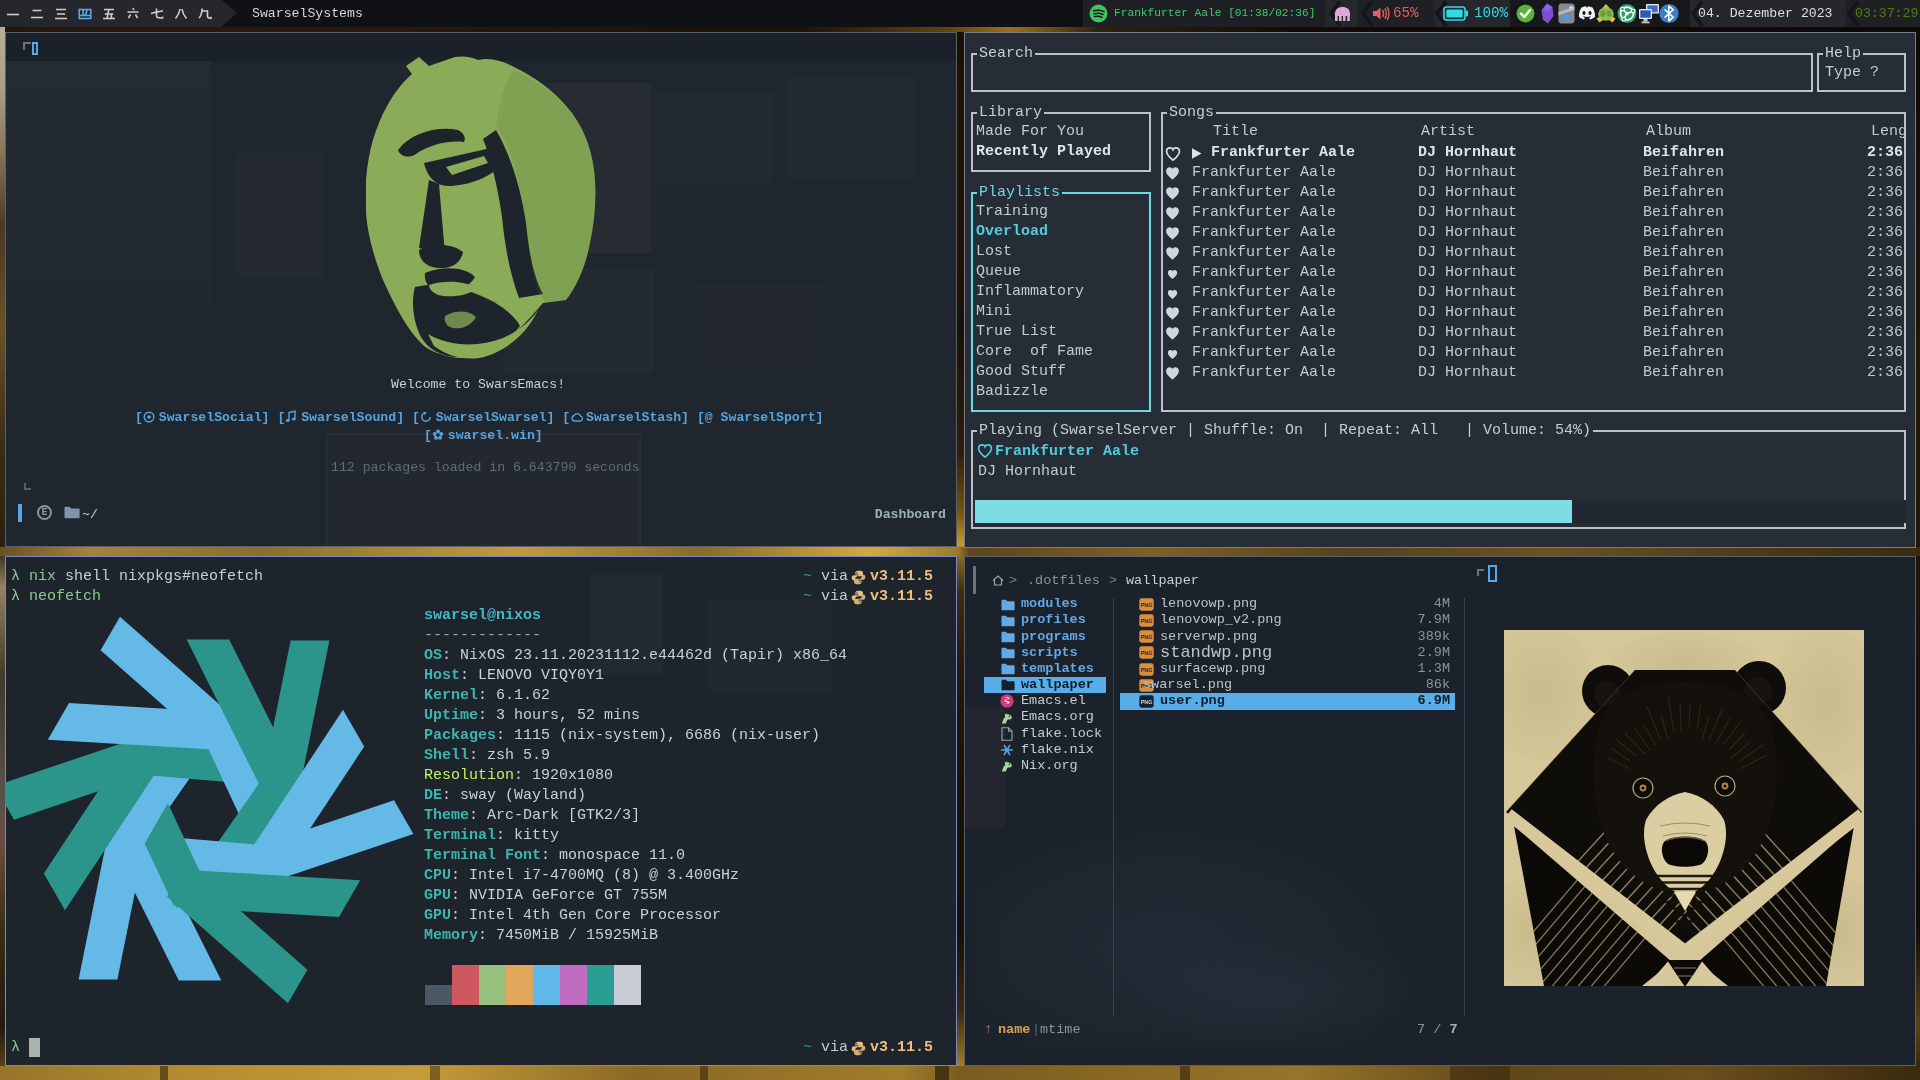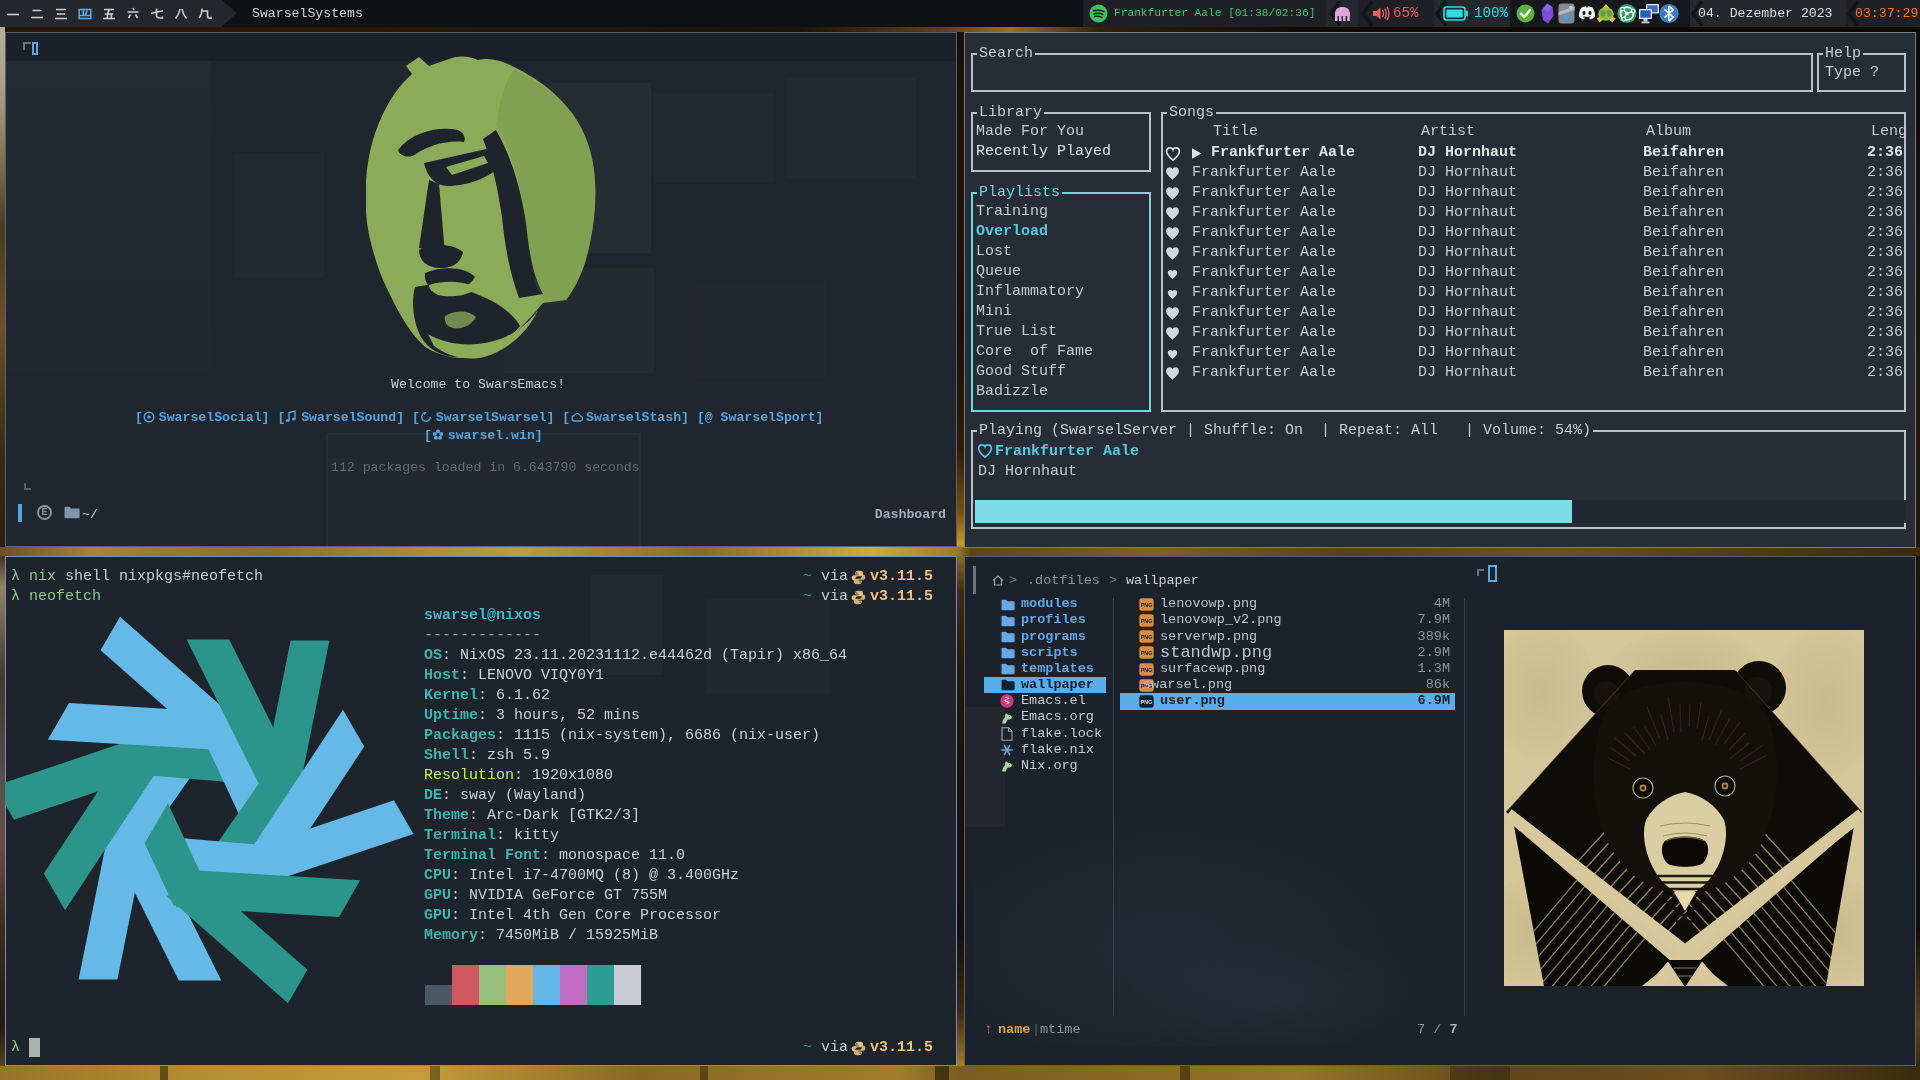--- a/index.html
+++ b/index.html
@@ -194,21 +194,21 @@
         <circle cx="10" cy="10.5" r="9.6" fill="#3a7ec8"></circle>
         <path d="M9.8 2.8 L9.8 18.2 M5.6 6.4 L14.2 14.2 L9.8 18.2 M5.6 14.6 L14.2 6.8 L9.8 2.8" stroke="#fff" stroke-width="1.6" fill="none"></path>
       </svg>
       <svg style="position:absolute;left:1690px;top:0" width="14" height="27" viewBox="0 0 14 27">
         <path d="M12 1.5 L3 13.5 L12 25.5" stroke="#14151a" stroke-width="3.6" fill="none"></path>
       </svg>
       <div class="bartext" style="left:1698px;top:6px;font-size:13.2px;color:#dedede;">04. Dezember 2023</div>
       <svg style="position:absolute;left:1846px;top:0" width="14" height="27" viewBox="0 0 14 27">
         <path d="M12 1.5 L3 13.5 L12 25.5" stroke="#14151a" stroke-width="3.6" fill="none"></path>
       </svg>
-      <div class="bartext" style="left:1855px;top:6px;font-size:13.2px;color:#f97316;">03:37:29</div>
+      <div class="bartext" style="left:1855px;top:6px;font-size:13.2px;color:#4d7c0f;">03:37:29</div>
   </div>
 
   <div class="win" id="w1">
     <div class="abs" style="left:0;top:0;width:950px;height:28px;background:#1b2129;"></div>
     <div class="abs" style="left:17px;top:9px;width:8px;height:8px;border-left:2px solid #6a737d;border-top:2px solid #6a737d;"></div>
     <div class="abs" style="left:26px;top:9px;width:6px;height:13px;border:2px solid #57a7e8;"></div>
     <div class="abs" style="left:500px;top:50px;width:145px;height:170px;background:rgba(150,170,115,0.055);"></div>
 <div class="abs" style="left:498px;top:235px;width:150px;height:105px;background:rgba(125,145,105,0.04);"></div>
 <div class="abs" style="left:320px;top:400px;width:315px;height:142px;border:2px solid rgba(185,180,155,0.045);background:rgba(150,140,115,0.028);"></div>
 <div class="abs" style="left:0px;top:28px;width:205px;height:310px;background:linear-gradient(180deg,rgba(165,172,182,0.035),rgba(120,128,138,0.012));"></div>
@@ -279,21 +279,21 @@
     <div class="box" style="left:6px;top:20px;width:842px;height:39px;">
         <span class="lbl">Search</span>
       </div>
     <div class="box" style="left:852px;top:20px;width:89px;height:39px;">
         <span class="lbl">Help</span>
       <div class="t" style="left:6px;top:9px;font-size:15px;color:#c6ccd4;">Type ?</div>
     </div>
     <div class="box" style="left:6px;top:79px;width:180px;height:60px;">
         <span class="lbl">Library</span>
       <div class="t" style="left:3px;top:9px;font-size:15px;color:#c2cad2;">Made For You</div>
-      <div class="t" style="left:3px;top:29px;font-size:15px;font-weight:normal;color:#dde3e9;">Recently Played</div>
+      <div class="t" style="left:3px;top:29px;font-size:15px;font-weight:bold;color:#dde3e9;">Recently Played</div>
     </div>
     <div class="box" style="left:6px;top:159px;width:180px;height:220px;border-color:#6cd8e0;">
         <span class="lbl" style="color:#6cd8e0;">Playlists</span>
       <div class="t" style="left:3px;top:9px;font-size:15px;color:#c2cad2;">Training</div>
       <div class="t" style="left:3px;top:29px;font-size:15px;font-weight:bold;color:#56c9de;">Overload</div>
       <div class="t" style="left:3px;top:49px;font-size:15px;color:#c2cad2;">Lost</div>
       <div class="t" style="left:3px;top:69px;font-size:15px;color:#c2cad2;">Queue</div>
       <div class="t" style="left:3px;top:89px;font-size:15px;color:#c2cad2;">Inflammatory</div>
       <div class="t" style="left:3px;top:109px;font-size:15px;color:#c2cad2;">Mini</div>
       <div class="t" style="left:3px;top:129px;font-size:15px;color:#c2cad2;">True List</div>

